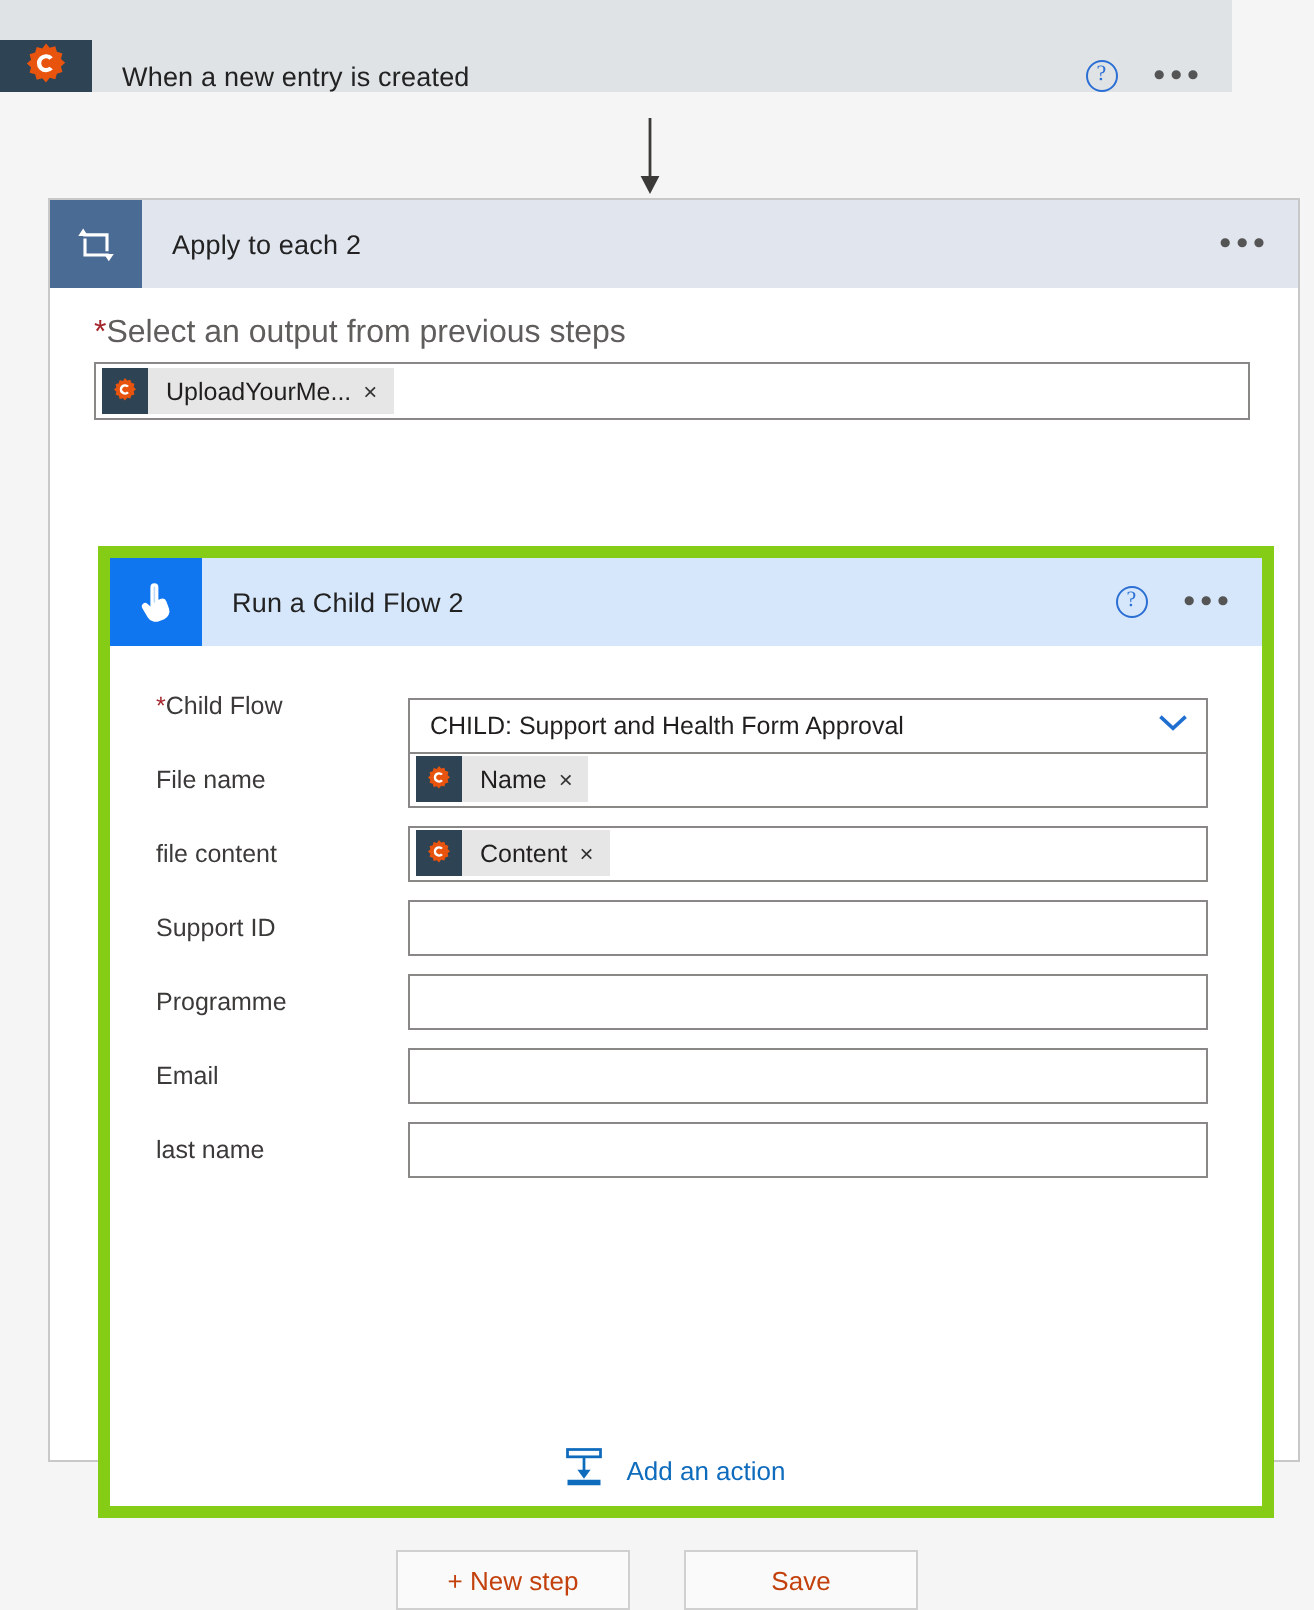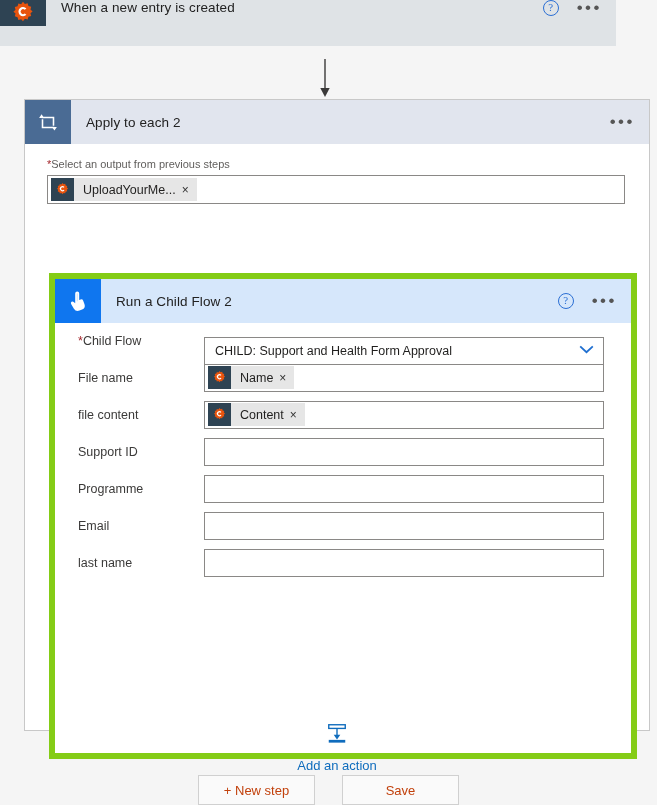--- a/index.html
+++ b/index.html
@@ -22,21 +22,21 @@
     background: #ffffff;
     border: 1px solid #c8c8c8;
   }
 
   
   .trigger {
     left: 21px; top: 13px;
     width: 616px; height: 46px;
     border: none;
     display: flex;
-    align-items: flex-start;
+    align-items: flex-end;
     background: #dfe3e6;
   }
   .node-icon {
     width: 46px; min-width: 46px;
     display: flex; align-items: center; justify-content: center;
   }
   .icon-cognito { background: #2e4353; }
   .node-title-wrap {
     flex: 1;
     display: flex; align-items: center;
@@ -88,21 +88,21 @@
   }
   .loop-header {
     display: flex; align-items: stretch;
     height: 44px;
     background: #e1e5ee;
   }
   .icon-loop { background: #4a6b94; }
   .loop-body { padding: 0; position: relative; }
 
   .field-required-label {
-    font-size: 11px;
+    font-size: 16px;
     color: #605e5c;
     padding: 14px 0 5px 22px;
   }
   .req-star { color: #a4262c; }
 
   .token-input {
     margin: 0 24px 0 22px;
     height: 29px;
     border: 1px solid #8a8886;
     background: #ffffff;
@@ -141,21 +141,21 @@
     background: #ffffff;
     border: 6px solid #84cc16;
   }
   .child-header {
     display: flex; align-items: stretch;
     height: 44px;
     background: #d6e7fb;
   }
   .icon-flow { background: #0f76ef; }
 
-  .child-body { padding: 0 0 0 0; }
+  .child-body { padding: 12px 0 0 0; }
   .form-row {
     display: flex;
     align-items: center;
     height: 35px;
     margin-bottom: 2px;
     padding-left: 12px;
   }
   .form-label {
     width: 137px; min-width: 137px;
     font-size: 12.5px;
@@ -189,21 +189,20 @@
 
   
   .add-action {
     position: absolute;
     left: 0; right: 0;
     top: 578px;
     display: flex;
     align-items: center;
     justify-content: center;
     gap: 10px;
-    flex-direction: column;
   }
   .add-label {
     font-size: 13px;
     color: #0f6cbd;
   }
 
   
   .footer {
     position: absolute;
     left: 0; right: 0;

